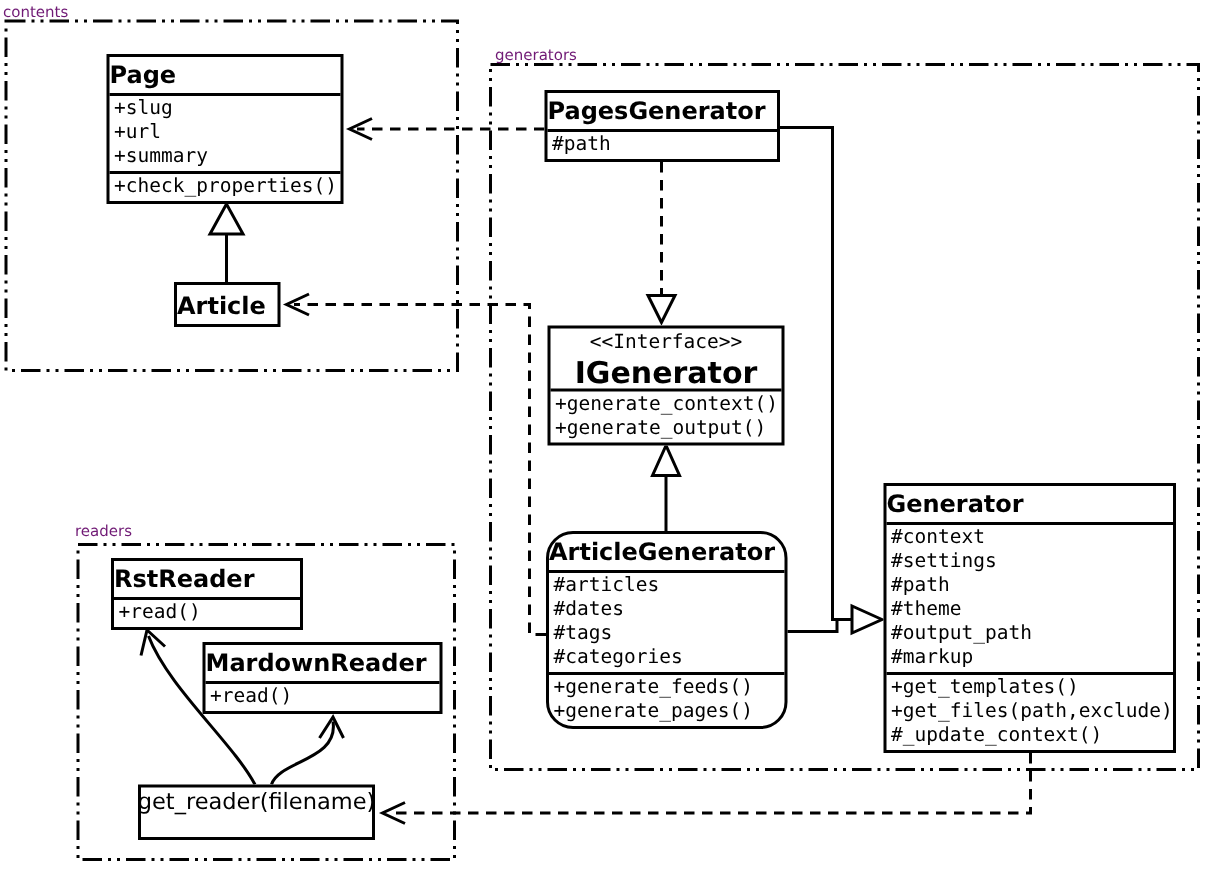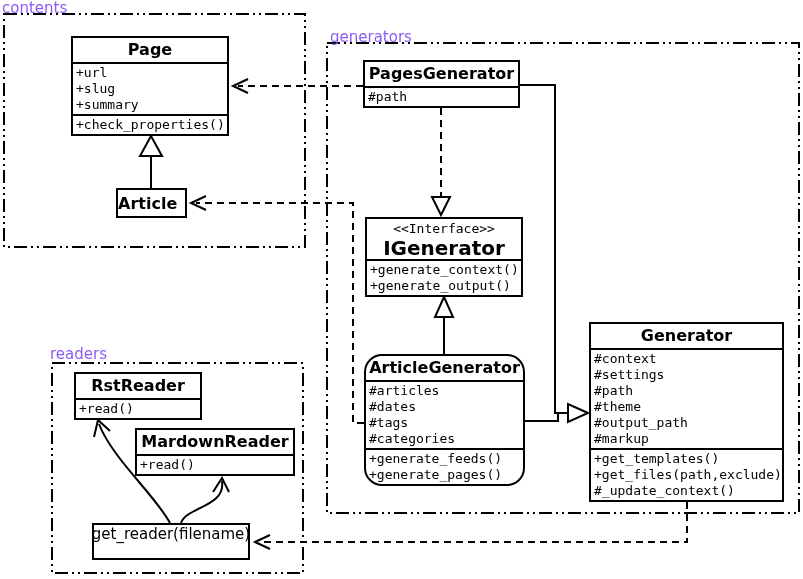--- a/index.html
+++ b/index.html
@@ -1,21 +1,21 @@
 <!DOCTYPE html>
 <html><head>
 <meta charset="utf-8">
 <style>
   html,body{margin:0;padding:0;background:#ffffff;}
   body{width:803px;height:579px;font-family:"DejaVu Sans",sans-serif;color:#000;}
   .canvas{position:relative;width:803px;height:579px;background:#fff;overflow:hidden;}
   svg.wires{position:absolute;left:0;top:0;z-index:1;}
-  .pkg-label{position:absolute;z-index:3;font-size:15px;line-height:17px;color:#8b5cf6;}
+  .pkg-label{position:absolute;z-index:3;font-size:10px;line-height:17px;color:#701a75;}
   .uml-class{position:absolute;z-index:2;background:#fff;border:2px solid #000;box-sizing:border-box;}
-  .uml-title{font-weight:bold;font-size:16px;line-height:24px;height:24px;text-align:center;white-space:nowrap;overflow:hidden;}
+  .uml-title{font-weight:bold;font-size:16px;line-height:24px;height:24px;white-space:nowrap;overflow:hidden;}
   .sec{border-top:2px solid #000;padding:1px 0;}
   .m{font-family:"DejaVu Sans Mono",monospace;font-size:13px;line-height:16px;height:16px;padding:0 3px;white-space:pre;overflow:hidden;}
   .stereo{font-family:"DejaVu Sans Mono",monospace;font-size:13px;line-height:16px;height:16px;text-align:center;padding-top:2px;}
   .ititle{font-weight:bold;font-size:20px;line-height:22px;height:22px;text-align:center;}
   .title-only{display:flex;align-items:center;font-weight:bold;font-size:16px;}
   .plain-box{position:absolute;z-index:2;background:#fff;border:2px solid #000;box-sizing:border-box;display:flex;align-items:flex-start;justify-content:center;font-size:15px;white-space:nowrap;}
 </style>
 </head>
 <body>
 
@@ -58,22 +58,22 @@
     </g>
   </svg>
 
   <div class="pkg-label" style="left:2px;top:0px">contents</div>
   <div class="pkg-label" style="left:330px;top:29px">generators</div>
   <div class="pkg-label" style="left:50px;top:346px">readers</div>
 
   <div class="uml-class" style="left:71px;top:36px;width:158px;">
     <div class="uml-title">Page</div>
     <div class="sec">
+      <div class="m">+slug</div>
       <div class="m">+url</div>
-      <div class="m">+slug</div>
       <div class="m">+summary</div>
     </div>
     <div class="sec">
       <div class="m">+check_properties()</div>
     </div>
   </div>
 
   <div class="uml-class title-only" style="left:116px;top:188px;width:71px;height:30px;">
     <span>Article</span>
   </div>

